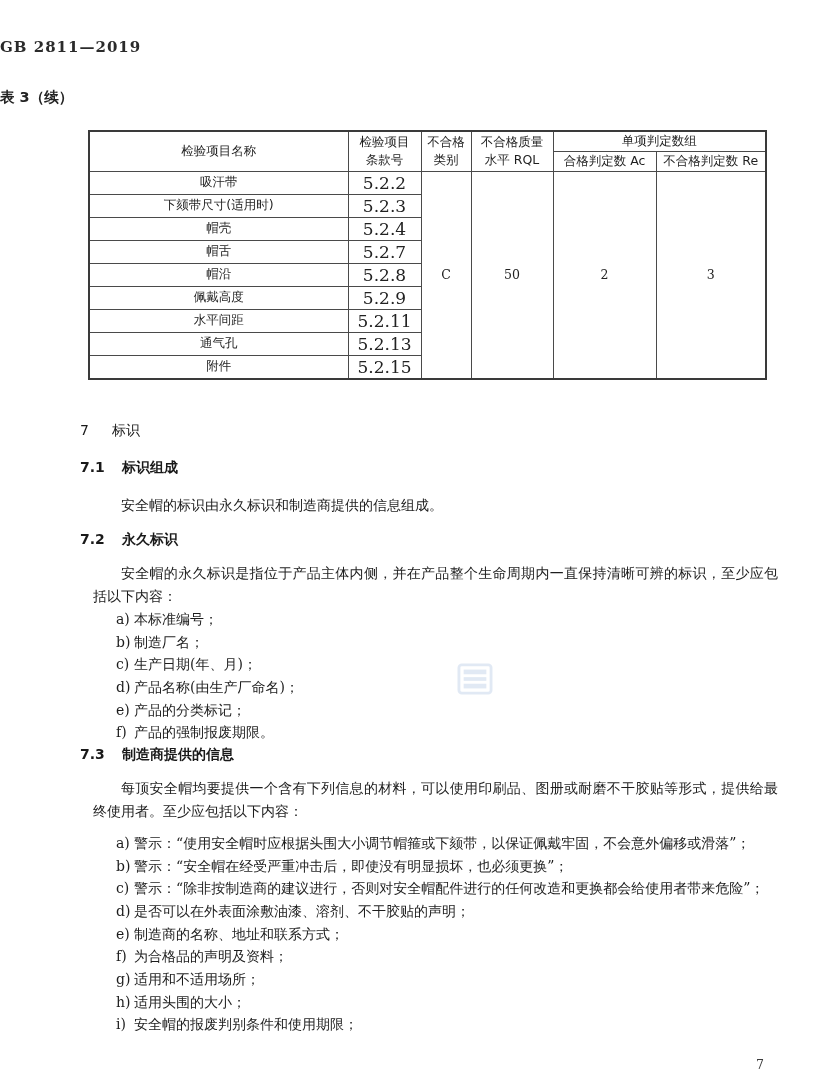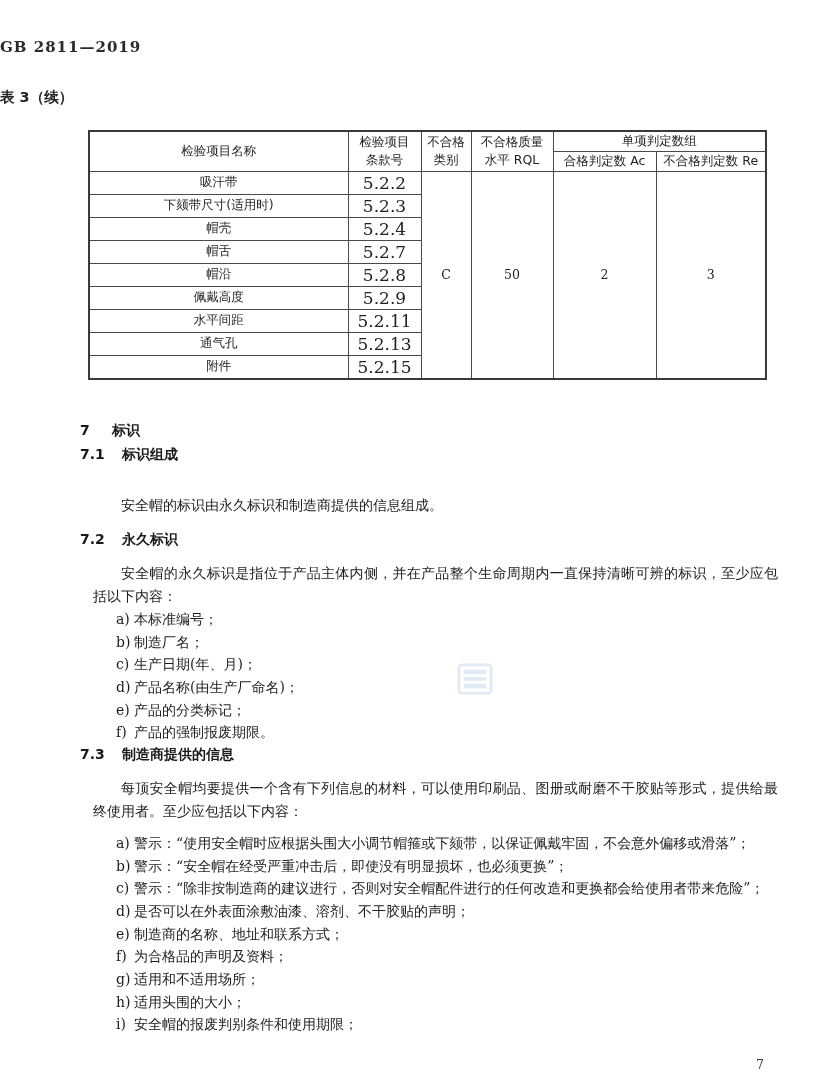--- a/index.html
+++ b/index.html
@@ -104,21 +104,21 @@
     font-family: "DejaVu Serif", "Liberation Serif", serif;
     font-size: 12.5px;
     color: #222;
   }
 
   
   .clause-h1 {
     position: absolute;
     left: 80px;
     font-family: "DejaVu Sans", "Liberation Sans", sans-serif;
-    font-weight: bold;
+    font-weight: normal;
     font-size: 14px;
     color: #191919;
   }
   .clause-h1 .num { display: inline-block; width: 32px; }
 
   .clause-h2 {
     position: absolute;
     left: 80px;
     font-family: "DejaVu Sans", "Liberation Sans", sans-serif;
     font-weight: bold;
@@ -270,21 +270,21 @@
           <td class="row-clause">5.2.15</td>
         </tr>
       </tbody>
     </table>
   </div>
 
   <div class="clause-h1" style="top:422px;">
     <span class="num">7</span><span>标识</span>
   </div>
 
-  <div class="clause-h2" style="top:446px;">
+  <div class="clause-h2" style="top:459px;">
     <span class="num">7.1</span><span>标识组成</span>
   </div>
   <div class="para" style="top:494px;">安全帽的标识由永久标识和制造商提供的信息组成。</div>
 
   <div class="clause-h2" style="top:531px;">
     <span class="num">7.2</span><span>永久标识</span>
   </div>
   <div class="para" style="top:562px;">安全帽的永久标识是指位于产品主体内侧，并在产品整个生命周期内一直保持清晰可辨的标识，至少应包括以下内容：</div>
 
   <div class="list" style="top:608px;">

